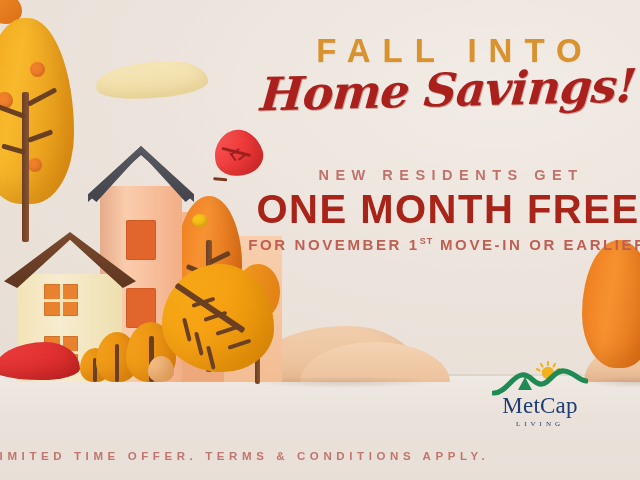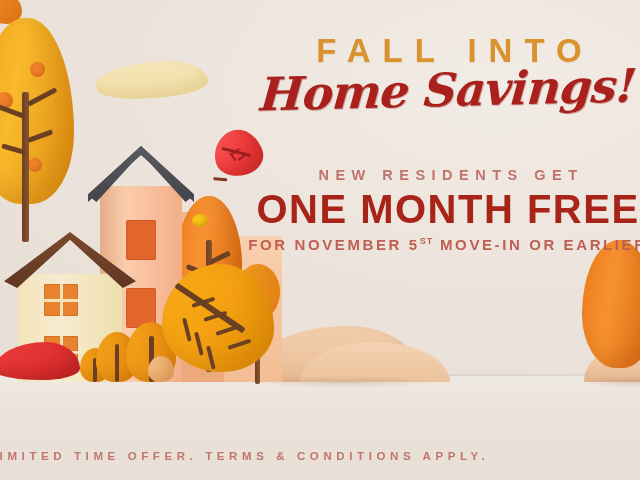--- a/index.html
+++ b/index.html
@@ -316,19 +316,35 @@
     <div class="v" style="left:22px;top:27px;width:11px;height:2px;transform:rotate(-18deg);"></div>
     <div class="v" style="left:13px;top:24px;width:10px;height:2px;transform:rotate(72deg);"></div>
     <div class="stem"></div>
   </div>
 
   <div class="copy">
     <div class="fall-into">FALL INTO</div>
     <div class="home-savings">Home Savings!</div>
     <div class="new-res">NEW RESIDENTS GET</div>
     <div class="one-month">ONE MONTH FREE</div>
-    <div class="for-nov"><span>FOR NOVEMBER 5</span><sup>ST</sup><span> MOVE-IN OR EARLIER</span></div>
-  </div>
-
+    <div class="for-nov"><span>FOR NOVEMBER 1</span><sup>ST</sup><span> MOVE-IN OR EARLIER</span></div>
+  </div>
+
+  <div class="logo">
+    <svg width="96" height="36" viewBox="0 0 96 36">
+      <g stroke="#f2b21e" stroke-width="2.1" stroke-linecap="round">
+        <line x1="56" y1="2" x2="56" y2="5"></line>
+        <line x1="49" y1="4" x2="50.5" y2="6.5"></line>
+        <line x1="63" y1="4" x2="61.5" y2="6.5"></line>
+        <line x1="45" y1="9" x2="47.5" y2="10.5"></line>
+        <line x1="67" y1="9" x2="64.5" y2="10.5"></line>
+      </g>
+      <circle cx="56" cy="13" r="6.2" fill="#f2b21e"></circle>
+      <path d="M2 33 C 14 33, 20 16, 30 15 C 39 14, 42 25, 50 24 C 58 23, 62 10, 72 11 C 82 12, 86 20, 94 21" fill="none" stroke="#1f8a53" stroke-width="5.2" stroke-linecap="round"></path>
+      <path d="M26 30 L 33 17 L 40 30 Z" fill="#1f8a53"></path>
+    </svg>
+    <div class="logo-name">MetCap</div>
+    <div class="logo-sub">LIVING</div>
+  </div>
 
   <div class="disclaimer">LIMITED TIME OFFER. TERMS &amp; CONDITIONS APPLY.</div>
 
 </div>
 
 </body></html>

